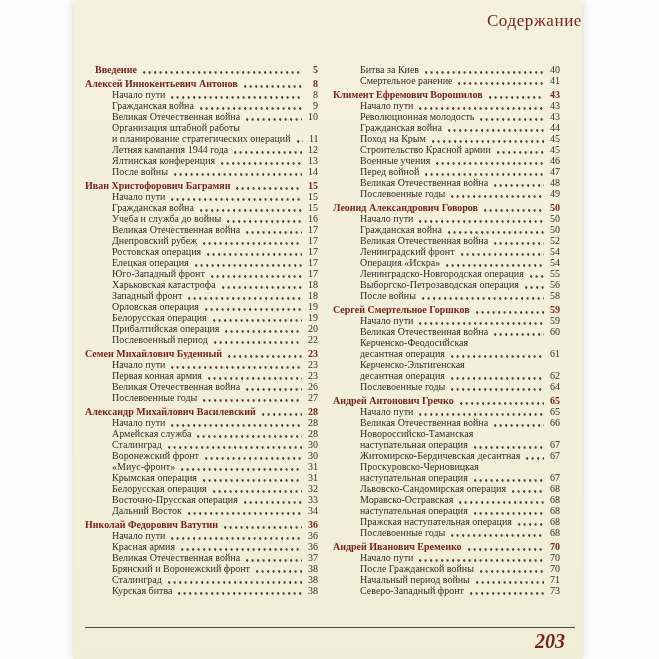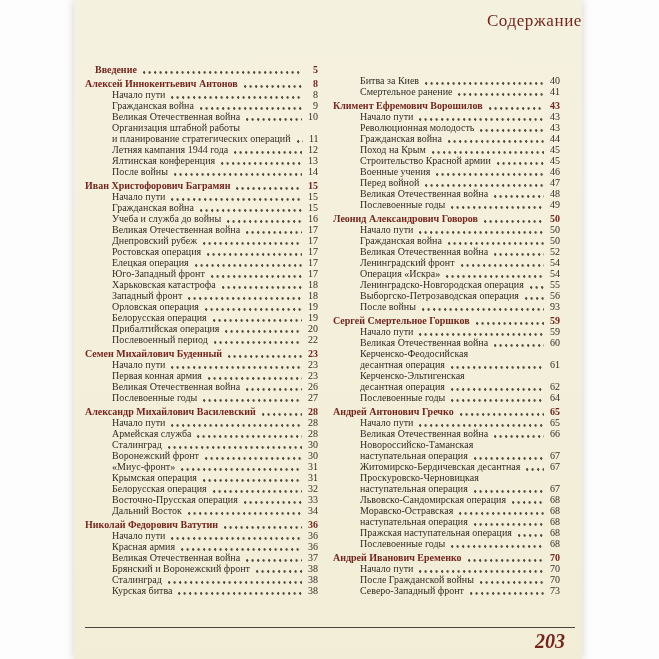--- a/index.html
+++ b/index.html
@@ -413,21 +413,21 @@
           <span class="pg">55</span>
         </div>
         <div class="row sub">
           <span class="label">Выборгско-Петрозаводская операция</span>
           <span class="leader"></span>
           <span class="pg">56</span>
         </div>
         <div class="row sub">
           <span class="label">После войны</span>
           <span class="leader"></span>
-          <span class="pg">93</span>
+          <span class="pg">58</span>
         </div>
         <div class="row header">
           <span class="label">Сергей Смертельное Горшков</span>
           <span class="leader"></span>
           <span class="pg">59</span>
         </div>
         <div class="row sub">
           <span class="label">Начало пути</span>
           <span class="leader"></span>
           <span class="pg">59</span>
@@ -526,20 +526,25 @@
         </div>
         <div class="row sub">
           <span class="label">Начало пути</span>
           <span class="leader"></span>
           <span class="pg">70</span>
         </div>
         <div class="row sub">
           <span class="label">После Гражданской войны</span>
           <span class="leader"></span>
           <span class="pg">70</span>
+        </div>
+        <div class="row sub">
+          <span class="label">Начальный период войны</span>
+          <span class="leader"></span>
+          <span class="pg">71</span>
         </div>
         <div class="row sub">
           <span class="label">Северо-Западный фронт</span>
           <span class="leader"></span>
           <span class="pg">73</span>
         </div>
       </div>
   </div>
   <div class="rule"></div>
   <div class="folio">203</div>

